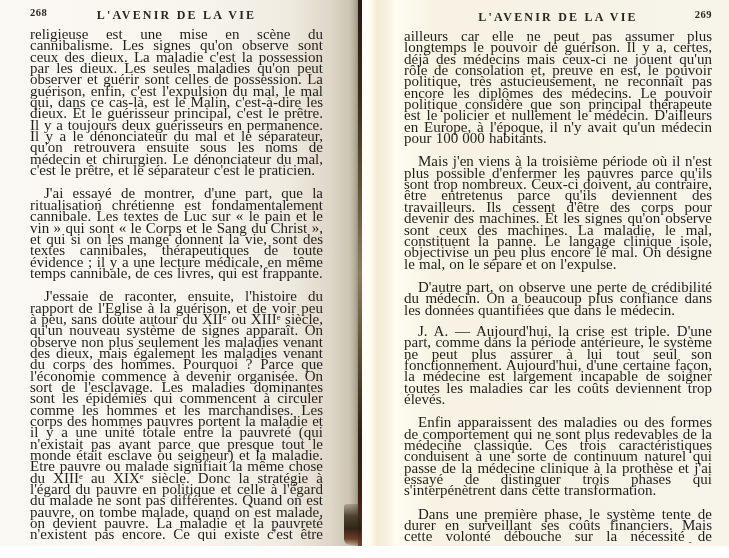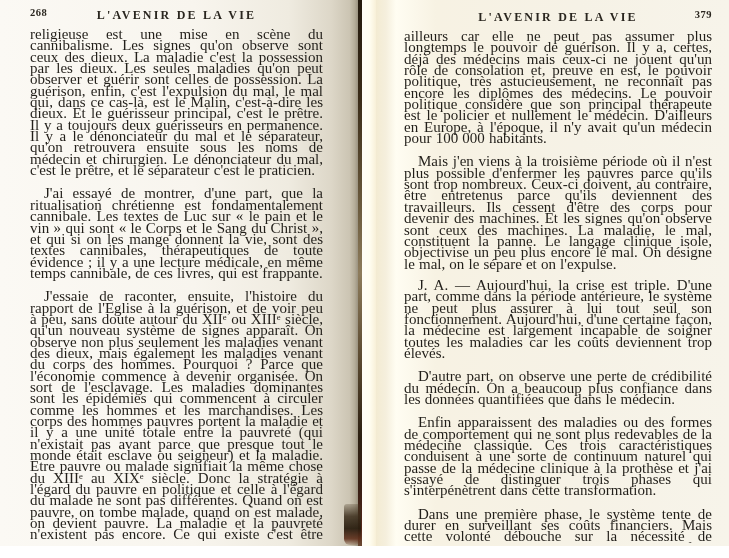--- a/index.html
+++ b/index.html
@@ -109,28 +109,28 @@
     <div class="spine-line"></div>
     <div class="spine-highlight"></div>
     <div class="spine-cream"></div>
     <div class="spine-foot"></div>
   </div>
 
   <div class="page page-right">
     <div class="page-inner">
       <div class="header">
         <span class="running">L'AVENIR DE LA VIE</span>
-        <span class="pagenum pos-right">379</span>
+        <span class="pagenum pos-right">269</span>
       </div>
       <div class="bodytext">
 
       <p class="para flush">ailleurs car elle ne peut pas assumer plus longtemps le pouvoir de guérison. Il y a, certes, déjà des médecins mais ceux-ci ne jouent qu'un rôle de consolation et, preuve en est, le pouvoir politique, très astucieusement, ne reconnaît pas encore les diplômes des médecins. Le pouvoir politique considère que son principal thérapeute est le policier et nullement le médecin. D'ailleurs en Europe, à l'époque, il n'y avait qu'un médecin pour 100 000 habitants.</p>
           <p class="para indent">Mais j'en viens à la troisième période où il n'est plus possible d'enfermer les pauvres parce qu'ils sont trop nombreux. Ceux-ci doivent, au contraire, être entretenus parce qu'ils deviennent des travailleurs. Ils cessent d'être des corps pour devenir des machines. Et les signes qu'on observe sont ceux des machines. La maladie, le mal, constituent la panne. Le langage clinique isole, objectivise un peu plus encore le mal. On désigne le mal, on le sépare et on l'expulse.</p>
+          <p class="para indent">D'autre part, on observe une perte de crédibilité du médecin. On a beaucoup plus confiance dans les données quantifiées que dans le médecin.</p>
           <p class="para dialogue">J. A. — Aujourd'hui, la crise est triple. D'une part, comme dans la période antérieure, le système ne peut plus assurer à lui tout seul son fonctionnement. Aujourd'hui, d'une certaine façon, la médecine est largement incapable de soigner toutes les maladies car les coûts deviennent trop élevés.</p>
-          <p class="para indent">D'autre part, on observe une perte de crédibilité du médecin. On a beaucoup plus confiance dans les données quantifiées que dans le médecin.</p>
           <p class="para indent">Enfin apparaissent des maladies ou des formes de comportement qui ne sont plus redevables de la médecine classique. Ces trois caractéristiques conduisent à une sorte de continuum naturel qui passe de la médecine clinique à la prothèse et j'ai essayé de distinguer trois phases qui s'interpénètrent dans cette transformation.</p>
           <p class="para indent">Dans une première phase, le système tente de durer en surveillant ses coûts financiers. Mais cette volonté débouche sur la nécessité de surveiller les comportements et donc de définir des normes de santé, d'activités, auxquelles l'individu doit se soumettre. Ainsi apparaît la notion de profil de vie économe en dépenses de santé.</p>
         </div>
     </div>
   </div>
 
   <div class="photo-bottom"></div>
 
 </div>
 

